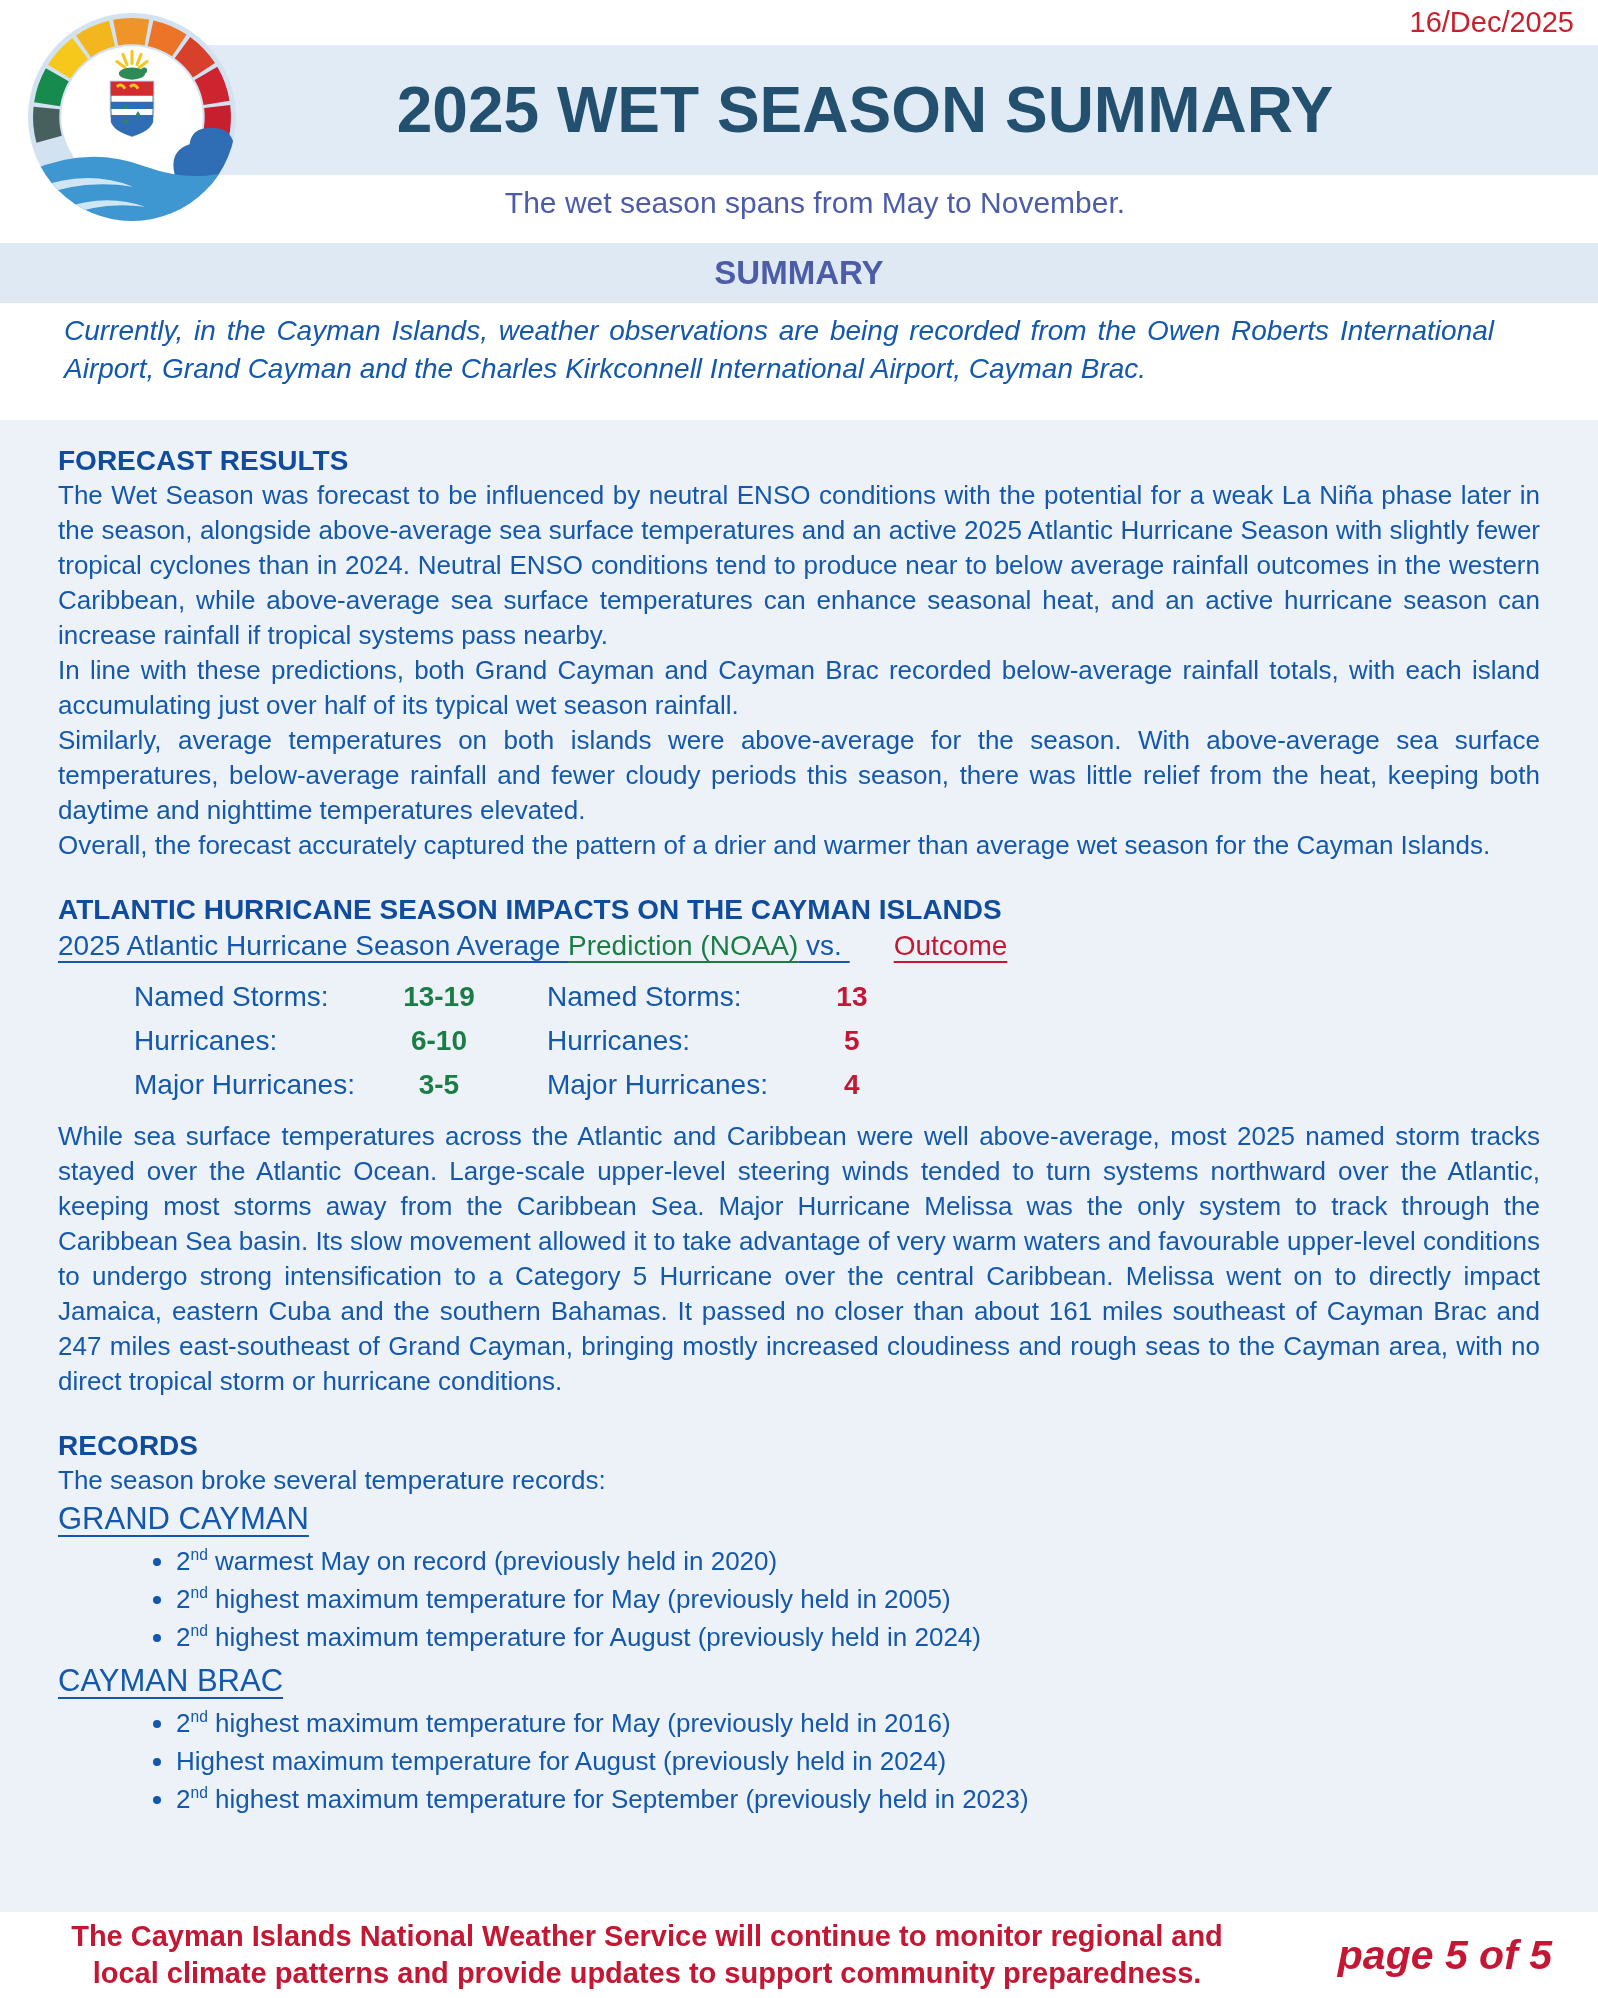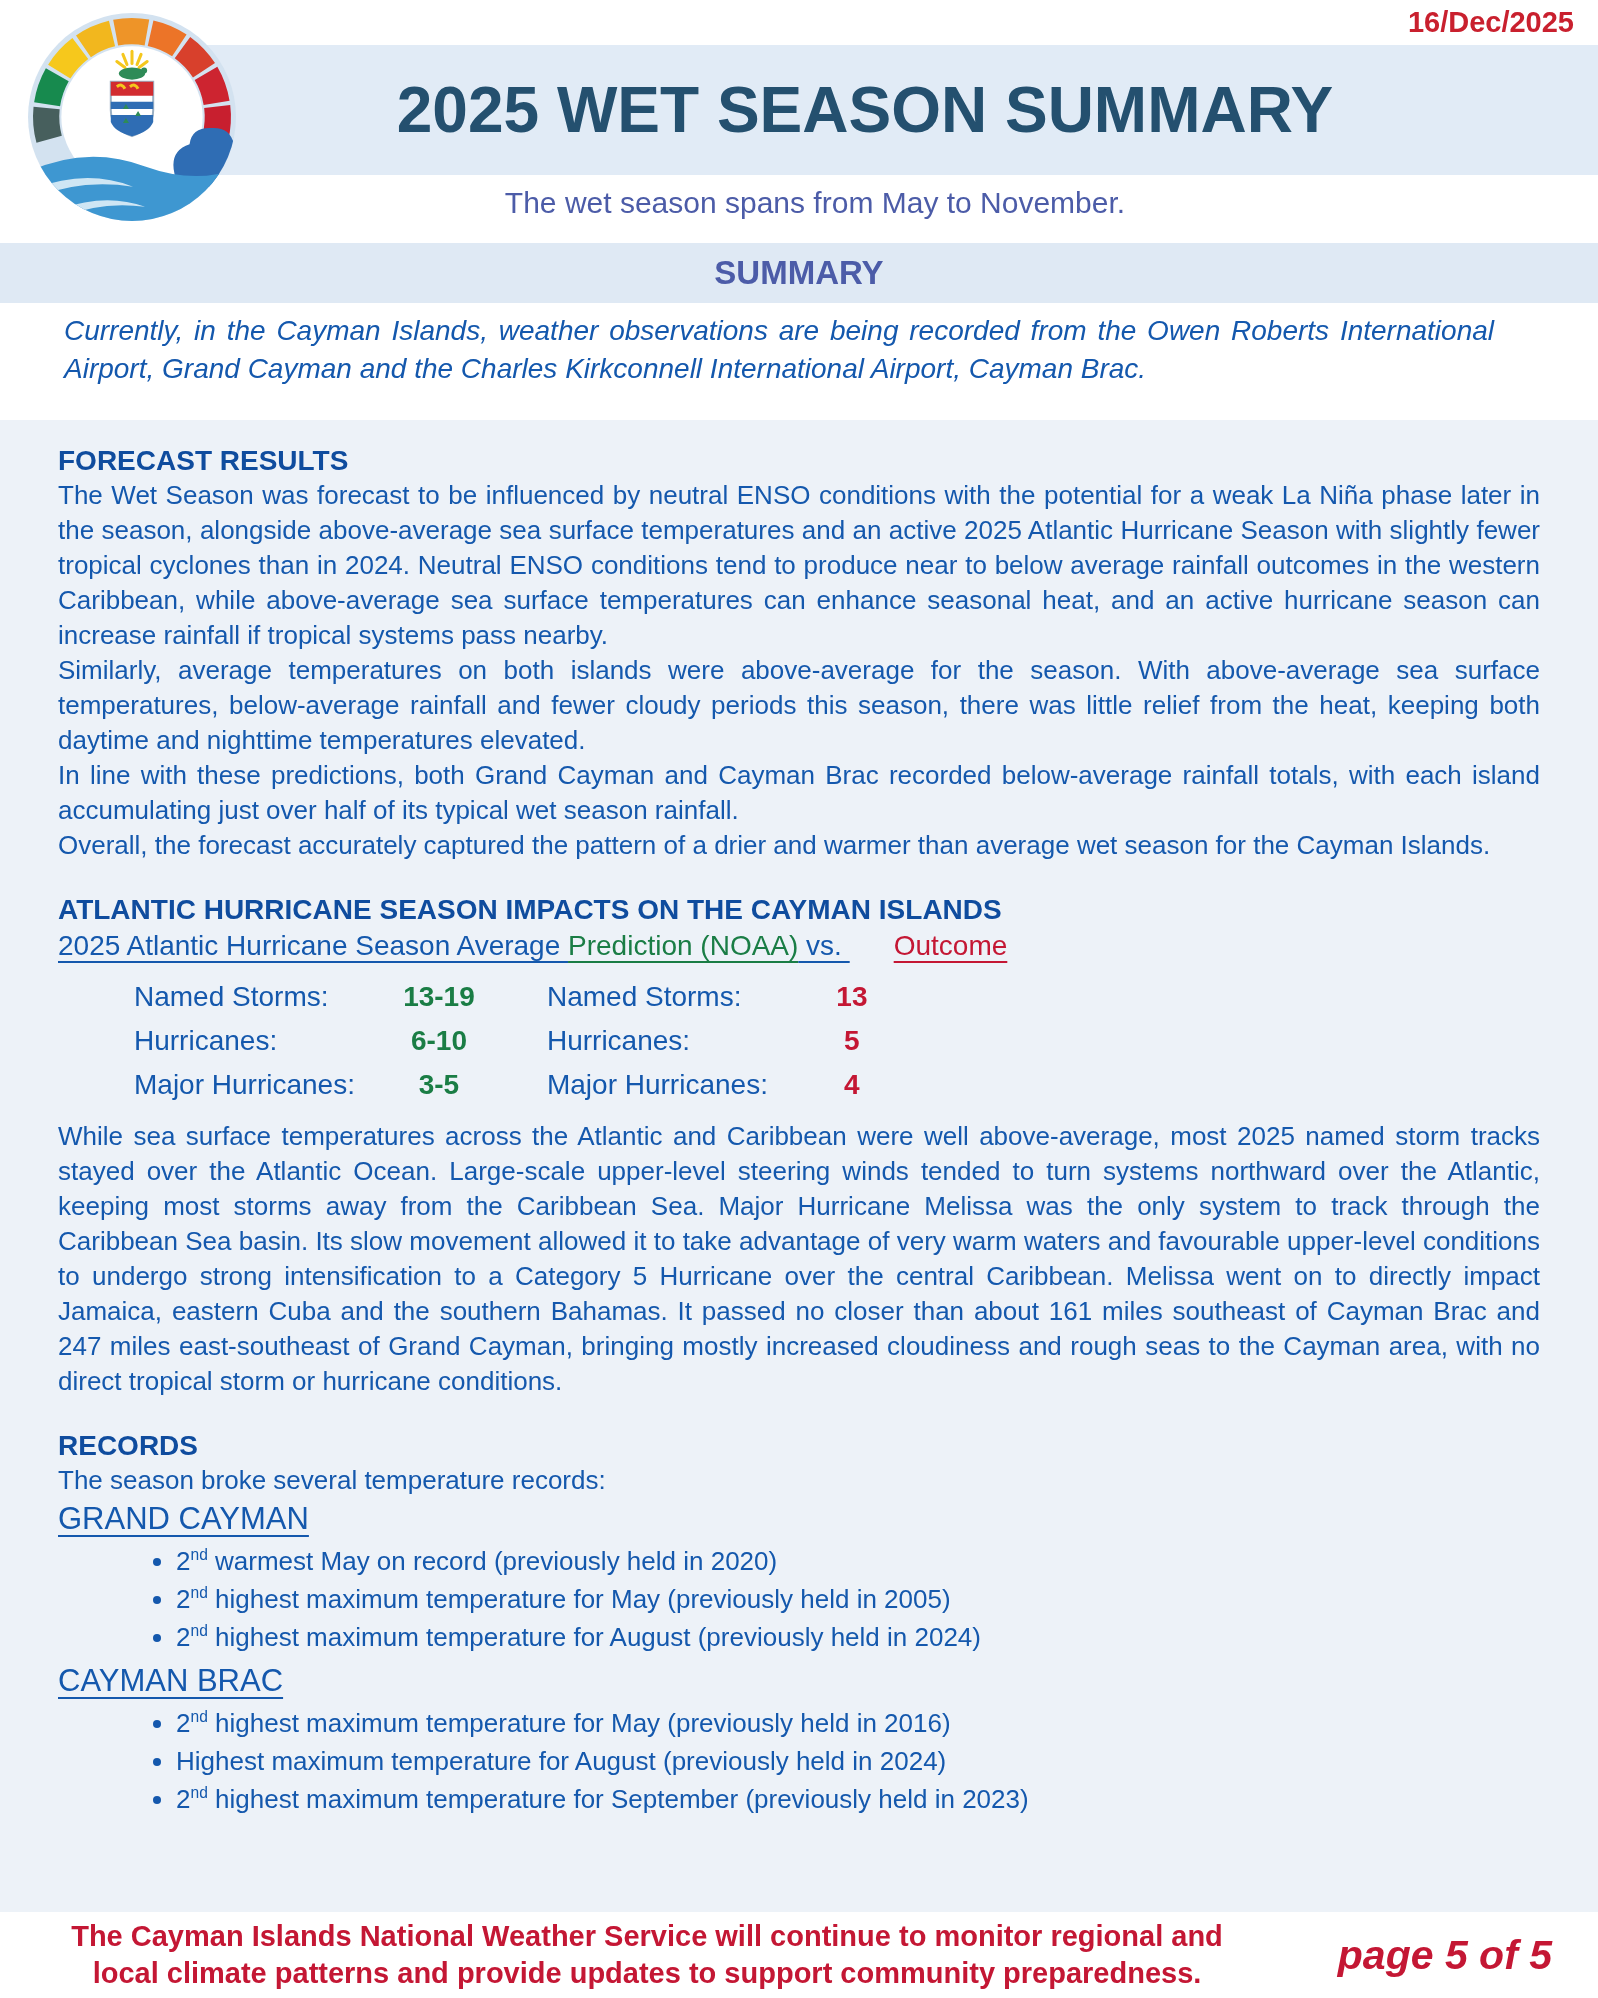--- a/index.html
+++ b/index.html
@@ -2,21 +2,21 @@
 <html><head>
 <meta charset="utf-8">
 <style>
   html,body{margin:0;padding:0;}
   body{
     width:1598px;height:1998px;position:relative;background:#ffffff;
     font-family:"Liberation Sans", sans-serif;overflow:hidden;
   }
   .date{
     position:absolute;top:6px;right:24px;
-    font-size:29px;font-weight:bold;color:#c9202e;margin-left:35px;
+    font-size:29px;font-weight:normal;color:#c9202e;margin-left:35px;
   }
   .header-band{
     position:absolute;top:45px;left:132px;width:1466px;height:130px;
     background:#e1ebf6;display:flex;align-items:center;justify-content:center;
   }
   .page-title{
     font-size:64px;font-weight:bold;color:#24506f;letter-spacing:0px;text-align:right;
   }
   .logo-wrap{position:absolute;top:8px;left:26px;width:212px;height:218px;}
   .subtitle{
@@ -143,22 +143,22 @@
 <div class="summary-band">
   <div class="label">SUMMARY</div>
 </div>
 
 <div class="intro">Currently, in the Cayman Islands, weather observations are being recorded from the Owen Roberts International Airport, Grand Cayman and the Charles Kirkconnell International Airport, Cayman Brac.</div>
 
 <div class="main">
 
   <div class="sec-heading">FORECAST RESULTS</div>
   <div class="para">The Wet Season was forecast to be influenced by neutral ENSO conditions with the potential for a weak La Niña phase later in the season, alongside above-average sea surface temperatures and an active 2025 Atlantic Hurricane Season with slightly fewer tropical cyclones than in 2024. Neutral ENSO conditions tend to produce near to below average rainfall outcomes in the western Caribbean, while above-average sea surface temperatures can enhance seasonal heat, and an active hurricane season can increase rainfall if tropical systems pass nearby.</div>
+  <div class="para">In line with these predictions, both Grand Cayman and Cayman Brac recorded below-average rainfall totals, with each island accumulating just over half of its typical wet season rainfall.</div>
   <div class="para">Similarly, average temperatures on both islands were above-average for the season. With above-average sea surface temperatures, below-average rainfall and fewer cloudy periods this season, there was little relief from the heat, keeping both daytime and nighttime temperatures elevated.</div>
-  <div class="para">In line with these predictions, both Grand Cayman and Cayman Brac recorded below-average rainfall totals, with each island accumulating just over half of its typical wet season rainfall.</div>
   <div class="para">Overall, the forecast accurately captured the pattern of a drier and warmer than average wet season for the Cayman Islands.</div>
 
   <div class="gap-lg"></div>
 
   <div class="sec-heading">ATLANTIC HURRICANE SEASON IMPACTS ON THE CAYMAN ISLANDS</div>
   <div class="hur-subtitle">
     <span class="u-blue">2025 Atlantic Hurricane Season Average </span><span class="u-green">Prediction (NOAA)</span><span class="u-blue"> vs. </span><span class="u-red">Outcome</span>
   </div>
 
   <div class="hur-table">

